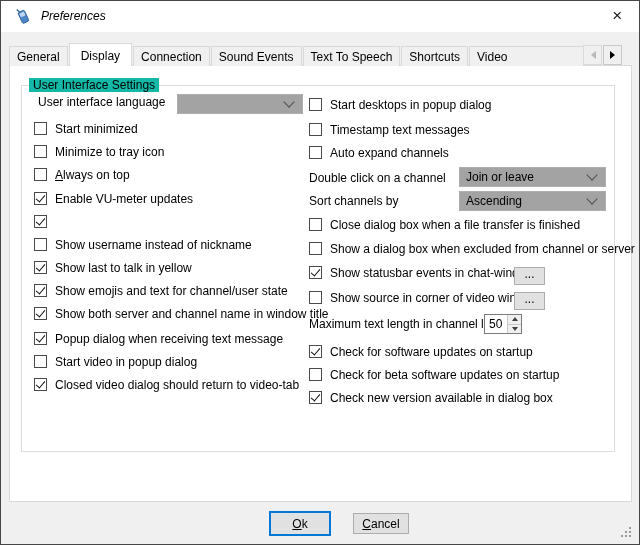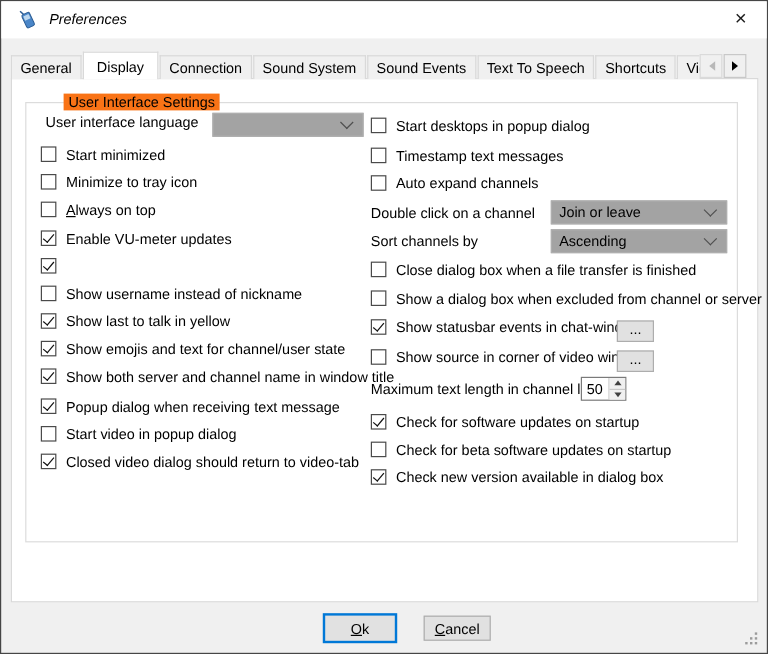--- a/index.html
+++ b/index.html
@@ -15,21 +15,21 @@
   .tab.selected{height:23px;background:#fff;border-color:#d9d9d9;margin-bottom:-1px;z-index:4;padding:0 11px;}
   .tab.clipped{width:130px;flex:none;}
   .tabscroll{position:absolute;top:44px;width:19px;height:20px;display:flex;align-items:center;justify-content:center;background:#f0f0f0;border:1px solid #c8c8c8;box-sizing:border-box;z-index:5;}
   .tabscroll.left{left:582px;border-color:#dadada;}
   .tabscroll.right{left:602px;}
   .arr-l{width:0;height:0;border:4px solid transparent;border-right:5px solid #b8b8b8;margin-right:3px;}
   .arr-r{width:0;height:0;border:4px solid transparent;border-left:5px solid #000;margin-left:3px;}
   
   .pane{position:absolute;left:8px;top:64px;width:623px;height:437px;background:#fff;border:1px solid #d9d9d9;box-sizing:border-box;z-index:1;}
   .groupbox{position:absolute;left:20px;top:84px;width:592px;height:365px;border:1px solid #dcdcdc;z-index:1;}
-  .group-title{position:absolute;left:28px;top:77px;background:#f97316;padding:0 4px;z-index:2;margin-left:24px;}
+  .group-title{position:absolute;left:28px;top:77px;background:#14b8a6;padding:0 4px;z-index:2;}
   
   .row{position:absolute;display:flex;align-items:center;gap:8px;height:17px;white-space:nowrap;z-index:2;}
   .lbl{font-size:12px;color:#000;}
   .mn{display:inline-block;}
   .mn::first-letter{text-decoration:underline;}
   .cb{flex:none;width:13px;height:13px;background:#fff;border:1px solid #4a4a4a;box-sizing:border-box;position:relative;}
   .cb.checked::after{content:"";position:absolute;left:3px;top:0px;width:4px;height:8px;border:solid #111;border-width:0 1.6px 1.6px 0;transform:rotate(40deg);}
   
   .combo{position:absolute;height:20px;background:#a3a3a3;border:1px solid #aeaeae;box-sizing:border-box;display:flex;align-items:center;z-index:2;}
   .combo-val{flex:1;padding-left:6px;overflow:hidden;}
@@ -65,21 +65,20 @@
       </g>
     </svg>
     <span class="win-title">Preferences</span>
     <span class="close-btn">×</span>
   </div>
 
   <div class="tabbar">
     <div class="tab">General</div>
     <div class="tab selected">Display</div>
     <div class="tab">Connection</div>
-    <div class="tab">Sound System</div>
     <div class="tab">Sound Events</div>
     <div class="tab">Text To Speech</div>
     <div class="tab">Shortcuts</div>
     <div class="tab clipped">Video</div>
   </div>
   <div class="tabscroll left">
       <span class="arr-l"></span>
     </div>
   <div class="tabscroll right">
       <span class="arr-r"></span>

